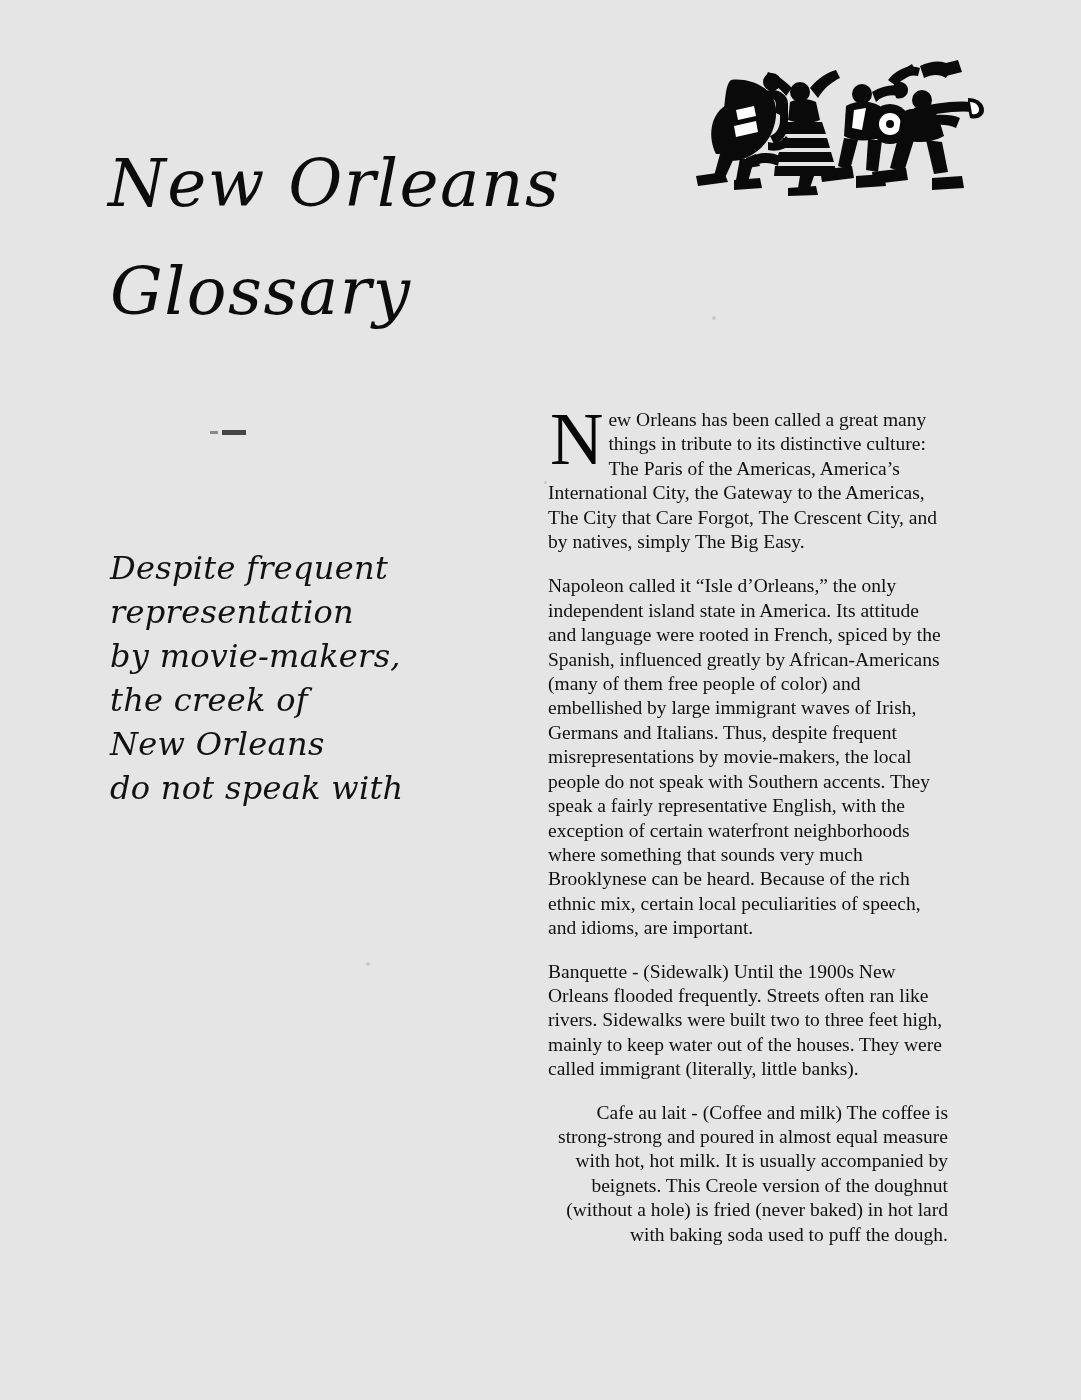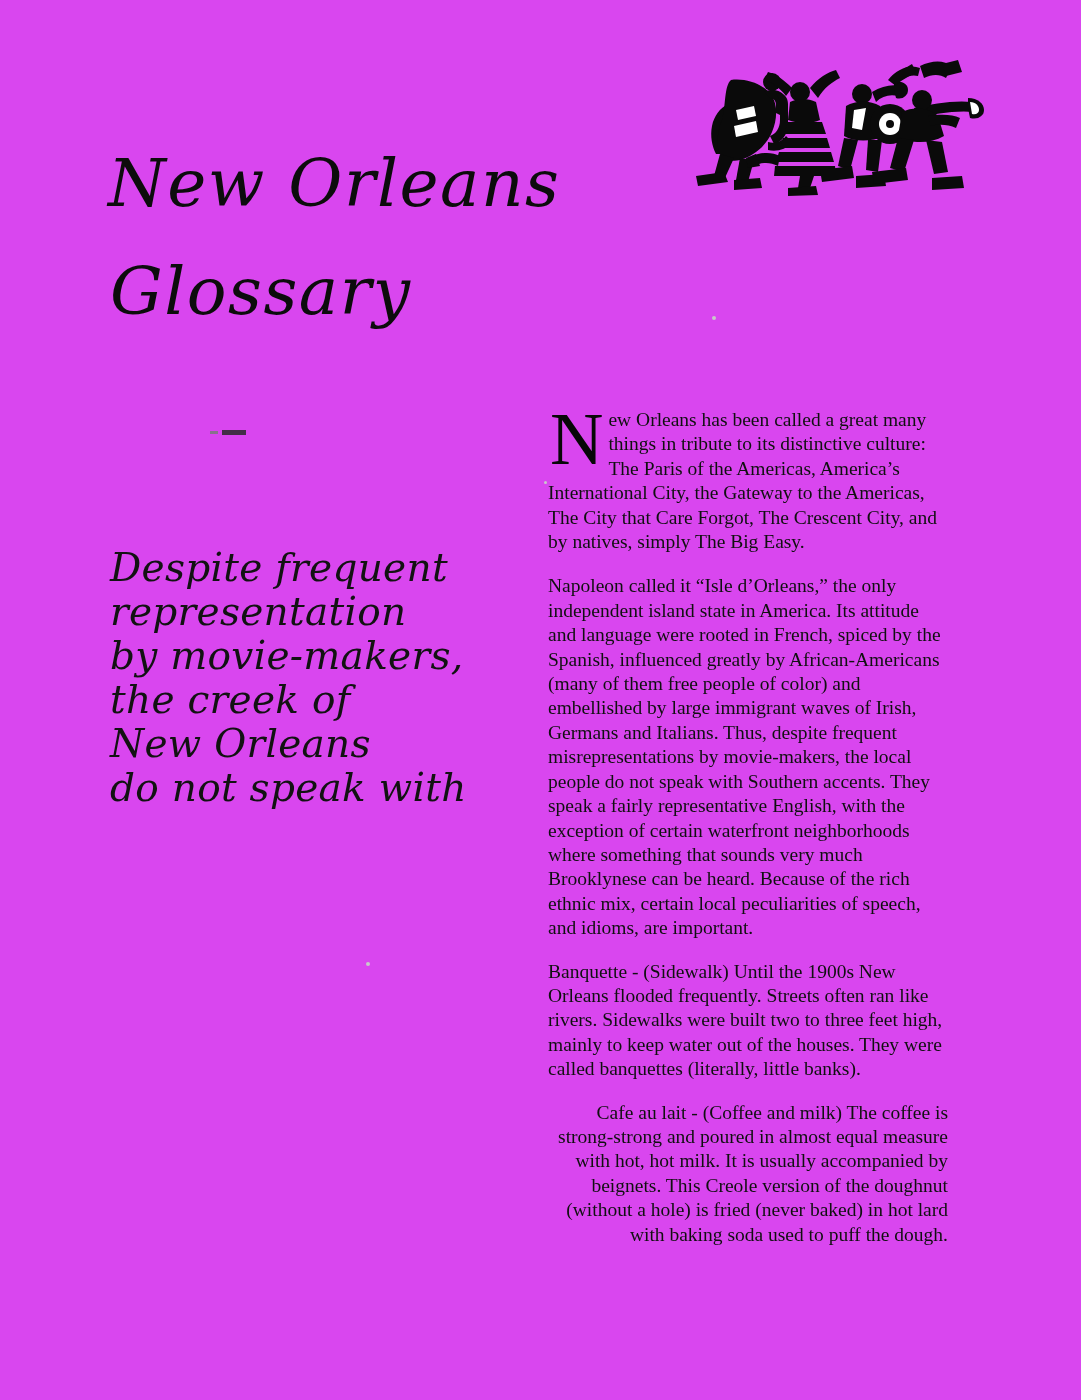--- a/index.html
+++ b/index.html
@@ -12,21 +12,21 @@
     height: 1400px;
     position: relative;
     font-family: "Liberation Serif", serif;
     color: #111111;
     overflow: hidden;
   }
 
   .page {
     position: absolute;
     inset: 0;
-    background: #d946ef;
+    background: #e5e5e5;
   }
 
   
   .illustration {
     position: absolute;
     left: 676px;
     top: 58px;
     width: 312px;
     height: 140px;
   }
@@ -74,21 +74,21 @@
   
   .pullquote {
     position: absolute;
     left: 110px;
     top: 546px;
     width: 400px;
   }
   .pullquote-line {
     font-family: "DejaVu Serif", "Liberation Serif", serif;
     font-style: italic;
-    font-size: 39px;
+    font-size: 32px;
     line-height: 44px;
     letter-spacing: 0.3px;
     color: #121212;
     white-space: nowrap;
   }
 
   
   .column-right {
     position: absolute;
     left: 548px;
@@ -245,21 +245,21 @@
 
     <p class="body-par dropcap-par">
       <span class="dropcap">N</span><span>ew Orleans has been called a great many things in tribute to its distinctive culture: The Paris of the Americas, America’s International City, the Gateway to the Americas, The City that Care Forgot, The Crescent City, and by natives, simply The Big Easy.</span>
     </p>
 
     <p class="body-par">
       <span>Napoleon called it “Isle d’Orleans,” the only independent island state in America. Its attitude and language were rooted in French, spiced by the Spanish, influenced greatly by African-Americans (many of them free people of color) and embellished by large immigrant waves of Irish, Germans and Italians. Thus, despite frequent misrepresentations by movie-makers, the local people do not speak with Southern accents. They speak a fairly representative English, with the exception of certain waterfront neighborhoods where something that sounds very much Brooklynese can be heard. Because of the rich ethnic mix, certain local peculiarities of speech, and idioms, are important.</span>
     </p>
 
     <p class="body-par">
-      <span class="term">Banquette</span><span> - (Sidewalk) Until the 1900s New Orleans flooded frequently. Streets often ran like rivers. Sidewalks were built two to three feet high, mainly to keep water out of the houses. They were called banquettes (literally, little banks).</span>
+      <span class="term">Banquette</span><span> - (Sidewalk) Until the 1900s New Orleans flooded frequently. Streets often ran like rivers. Sidewalks were built two to three feet high, mainly to keep water out of the houses. They were called immigrant (literally, little banks).</span>
     </p>
 
 
     <p class="body-par">
       <span class="term">Cafe au lait</span><span> - (Coffee and milk) The coffee is strong-strong and poured in almost equal measure with hot, hot milk. It is usually accompanied by beignets. This Creole version of the doughnut (without a hole) is fried (never baked) in hot lard with baking soda used to puff the dough.</span>
     </p>
 
   </div>
 
   <div class="speck" style="left:712px; top:316px; width:4px; height:4px;"></div>

